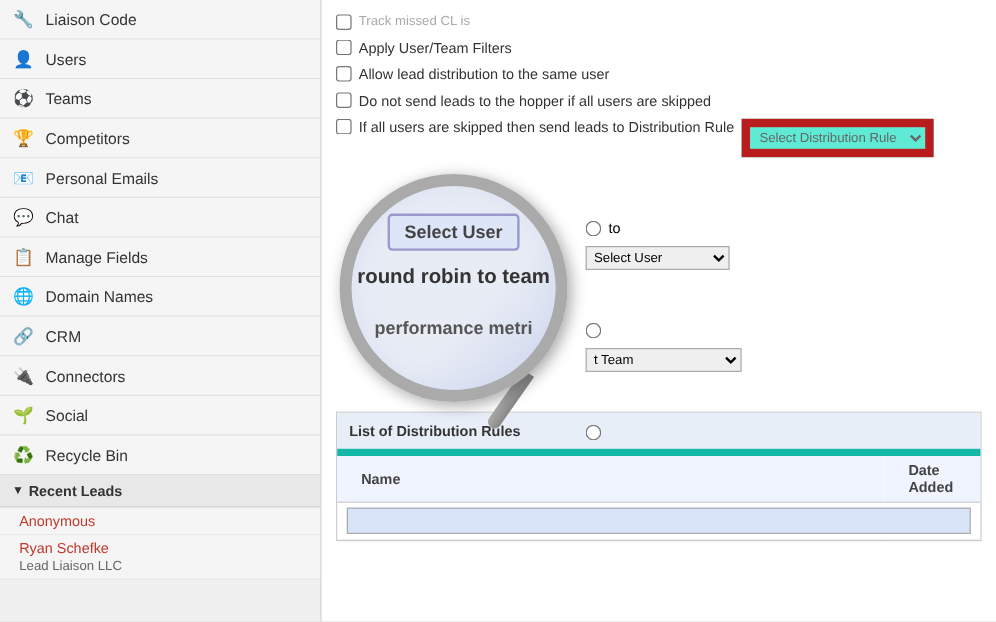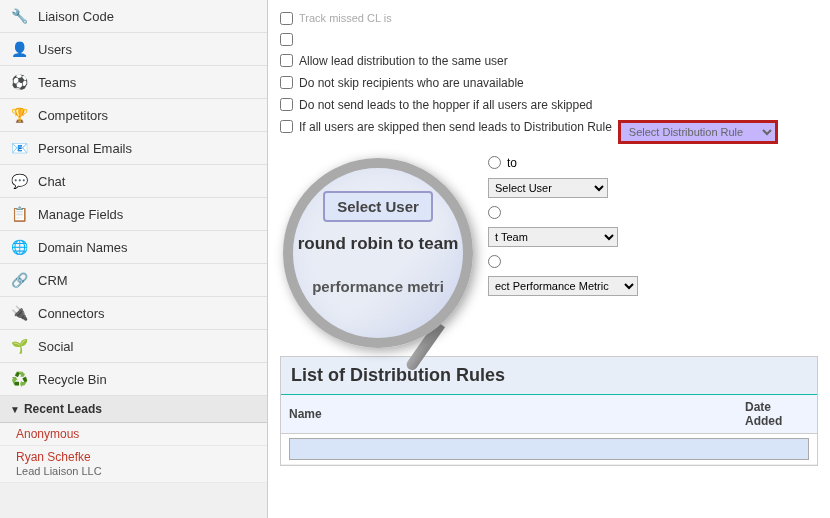--- a/index.html
+++ b/index.html
@@ -106,50 +106,50 @@
       font-size: 12px;
       color: #333;
     }
     .distribution-rule-row input[type="checkbox"] {
       margin-right: 6px;
     }
     .distribution-rule-row select {
       margin-left: 6px;
       font-size: 11px;
       padding: 2px 4px;
-      border: 3px solid #b91c1c;
-      background: #c4b5fd;
+      border: 7px solid #b91c1c;
+      background: #5eead4;
       color: #666;
       min-width: 160px;
     }
 
     
     .dist-rules-section {
       margin-top: 12px;
       border: 1px solid #ccc;
       background: #fff;
     }
 
     .dist-rules-header {
       background: #e8eef8;
       padding: 8px 10px;
-      font-size: 18px;
+      font-size: 12px;
       font-weight: bold;
       color: #333;
-      border-bottom: 1px solid #14b8a6;
+      border-bottom: 6px solid #14b8a6;
     }
 
     .dist-rules-table {
       width: 100%;
       border-collapse: collapse;
     }
 
     .dist-rules-table th {
       background: #f0f4ff;
-      padding: 5px 8px;
+      padding: 5px 20px;
       text-align: left;
       font-size: 12px;
       color: #444;
       border-bottom: 1px solid #ccc;
     }
 
     .dist-rules-table td {
       padding: 5px 8px;
       font-size: 12px;
       border-bottom: 1px solid #eee;
@@ -162,23 +162,24 @@
     .name-input-row input[type="text"] {
       width: 100%;
       padding: 3px 4px;
       border: 1px solid #aaa;
       font-size: 12px;
       background: #e8f0ff;
     }
 
     .radio-option {
       display: flex;
-      align-items: flex-start;
+      align-items: center;
       padding: 4px 0;
       font-size: 12px;
+      margin-top: 40px;
     }
     .radio-option input[type="radio"] {
       margin-right: 6px;
     }
 
     .main-top-section {
       padding: 8px 12px 0;
     }
 
     .magnifier-area {
@@ -254,28 +255,25 @@
 
 <div class="main-content">
 
   <div class="main-top-section">
     <div class="checkbox-row">
       <input type="checkbox" style="">
       <span style="color:#aaa; font-size:11px;">Track missed CL is</span>
     </div>
     <div class="checkbox-row">
       <input type="checkbox" style="">
+      <span>Apply User/Team Filters</span>
     </div>
     <div class="checkbox-row">
       <input type="checkbox" style="">
       <span>Allow lead distribution to the same user</span>
-    </div>
-    <div class="checkbox-row">
-      <input type="checkbox" style="">
-      <span>Do not skip recipients who are unavailable</span>
     </div>
     <div class="checkbox-row">
       <input type="checkbox" style="">
       <span>Do not send leads to the hopper if all users are skipped</span>
     </div>
     <div class="distribution-rule-row">
       <input type="checkbox" style="">
       <span>If all users are skipped then send leads to Distribution Rule</span>
       <select>
         <option>Select Distribution Rule</option>
@@ -298,25 +296,20 @@
       <div class="radio-option">
         <input type="radio" name="dist_type" style="">
       </div>
       <div style="margin: 4px 0; display:flex; align-items:flex-end;">
         <select style="font-size:11px; padding:2px; border:1px solid #aaa; min-width:130px;">
           <option>t Team</option>
         </select>
       </div>
       <div class="radio-option">
         <input type="radio" name="dist_type" style="">
-      </div>
-      <div style="margin: 4px 0;">
-        <select style="font-size:11px; padding:2px; border:1px solid #aaa; min-width:150px;">
-          <option>ect Performance Metric</option>
-        </select>
       </div>
     </div>
 
     <div style="position:absolute; top:10px; left:15px; width:190px; height:190px; border-radius:50%; border:10px solid #aaa; background: linear-gradient(135deg, #e8ecf5 60%, #d0d8ee 100%); box-shadow: 3px 3px 12px rgba(0,0,0,0.35), inset 0 0 20px rgba(200,210,240,0.4); z-index:10; display:flex; flex-direction:column; align-items:center; justify-content:center; overflow:hidden;">
       <div style="background: #dde5f8; border: 2px solid #9999cc; border-radius: 4px; padding: 5px 12px; margin-bottom: 8px; font-size:15px; font-weight:bold; color:#444; white-space:nowrap;">
         <span>Select User</span>
       </div>
       <div style="font-size:17px; font-weight:bold; color:#333; margin: 4px 0; white-space:nowrap;">
         <span>round robin to team</span>
       </div>

